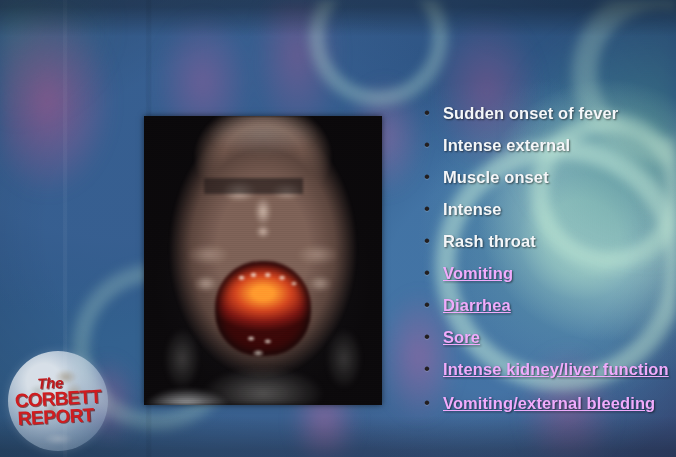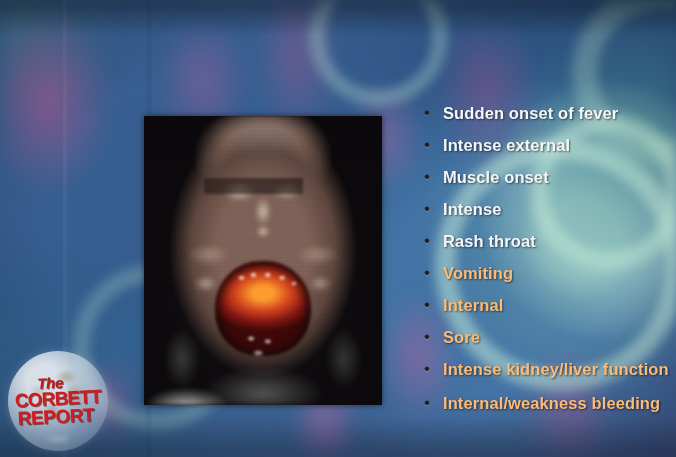--- a/index.html
+++ b/index.html
@@ -204,21 +204,21 @@
     text-shadow:0 1px 1px rgba(255,255,255,0.18);
   }
   .bullet .txt{
     flex:1 1 auto;
     font-size:16.5px;
     font-weight:bold;
     letter-spacing:0.1px;
     text-shadow:1px 1px 2px rgba(0,0,0,0.55);
   }
   .bullet.white .txt{color:#f4f6f8;}
-  .bullet.yellow .txt{color:#fdba74;}
+  .bullet.yellow .txt{color:#f0abfc;text-decoration:underline;}
   .bullet.wrap{margin-bottom:14px;}
 
   
   #logo{
     position:absolute;
     left:8px;top:351px;
     width:100px;height:100px;
   }
   #globe{
     position:absolute;inset:0;
@@ -321,36 +321,36 @@
       <span class="txt">Rash throat</span>
     </div>
 
     <div class="bullet yellow">
       <span class="dot">•</span>
       <span class="txt">Vomiting</span>
     </div>
 
     <div class="bullet yellow">
       <span class="dot">•</span>
-      <span class="txt">Internal</span>
+      <span class="txt">Diarrhea</span>
     </div>
 
     <div class="bullet yellow">
       <span class="dot">•</span>
       <span class="txt">Sore</span>
     </div>
 
     <div class="bullet yellow wrap">
       <span class="dot">•</span>
       <span class="txt">Intense kidney/liver function</span>
     </div>
 
     <div class="bullet yellow">
       <span class="dot">•</span>
-      <span class="txt">Internal/weakness bleeding</span>
+      <span class="txt">Vomiting/external bleeding</span>
     </div>
 
   </div>
 
   <div id="logo">
     <div id="globe"></div>
     <div id="continents"></div>
     <div id="logo-text">
       <span class="l1">The</span>
       <span class="l2">CORBETT</span>

